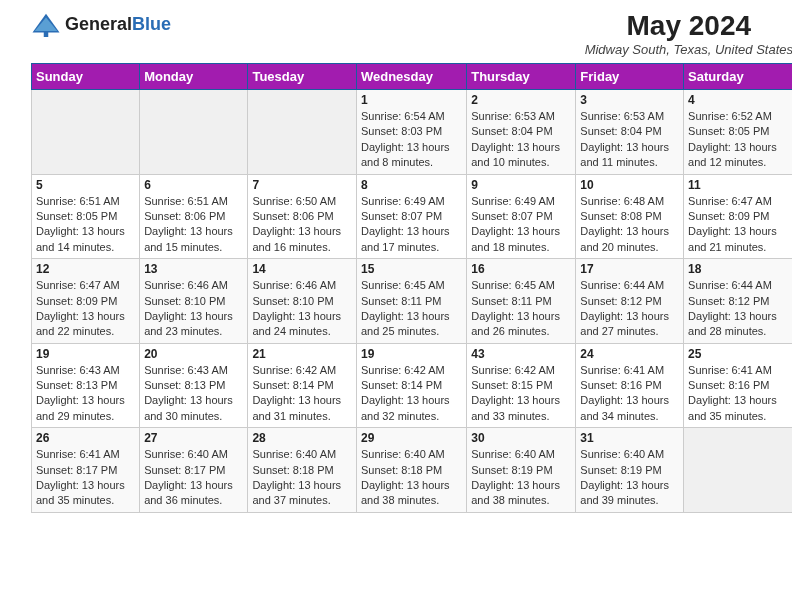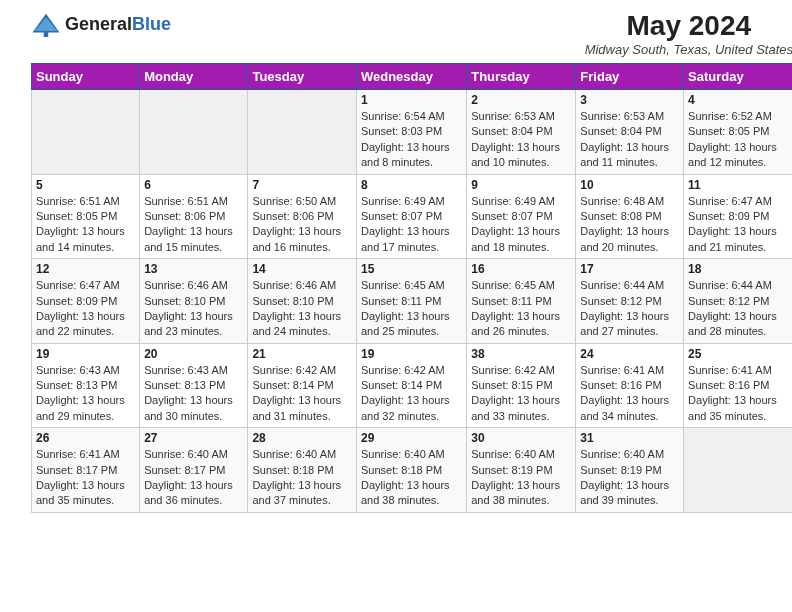--- a/index.html
+++ b/index.html
@@ -287,21 +287,21 @@
 and 31 minutes.</div>
           </td>
           <td>
             <span class="day-number">19</span>
             <div class="day-info" style="white-space: pre-line;">Sunrise: 6:42 AM
 Sunset: 8:14 PM
 Daylight: 13 hours
 and 32 minutes.</div>
           </td>
           <td>
-            <span class="day-number">38</span>
+            <span class="day-number">43</span>
             <div class="day-info" style="white-space: pre-line;">Sunrise: 6:42 AM
 Sunset: 8:15 PM
 Daylight: 13 hours
 and 33 minutes.</div>
           </td>
           <td>
             <span class="day-number">24</span>
             <div class="day-info" style="white-space: pre-line;">Sunrise: 6:41 AM
 Sunset: 8:16 PM
 Daylight: 13 hours

